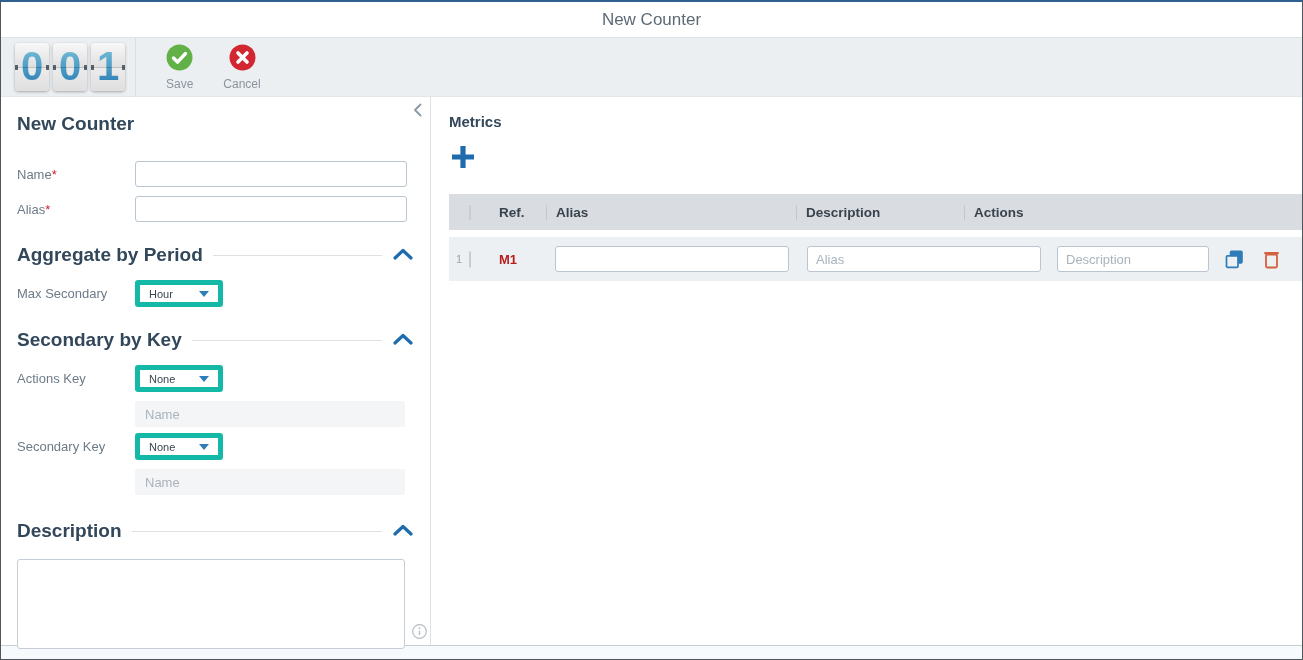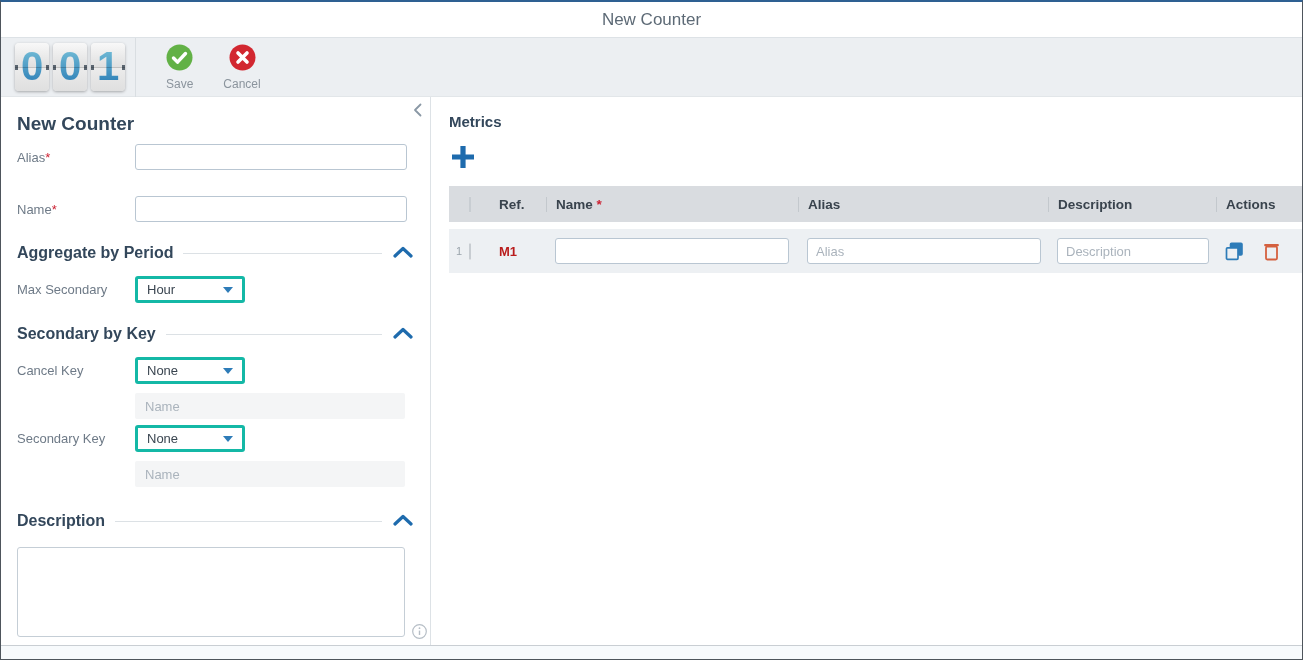--- a/index.html
+++ b/index.html
@@ -92,49 +92,49 @@
   .field-row.first { margin-top:26px; }
   .field-label { width:118px; flex:0 0 118px; font-size:13px; color:#6e7a87; }
   .req { color:#cc2233; }
   .text-input {
     height:26px; border:1px solid #b9c6d2; border-radius:3px;
     padding:0 8px; font-size:13px; color:#3c4650; background:#fff;
     font-family:inherit; outline:none; width:272px;
   }
   .text-input::placeholder { color:#aab3bc; }
   .section-hdr { display:flex; align-items:center; margin-top:22px; }
-  .section-hdr .t { font-size:16px; font-weight:bold; color:#33475b; white-space:nowrap; }
+  .section-hdr .t { font-size:19px; font-weight:bold; color:#33475b; white-space:nowrap; }
   .section-hdr .line { flex:1; height:1px; background:#dce1e5; margin:0 10px; }
   .chev-btn { background:transparent; border:none; cursor:pointer; width:22px; height:18px; padding:0; }
   .select-box {
-    width:110px; height:27px;
-    border:3px solid #14b8a6; border-radius:3px; background:#fff;
+    width:88px; height:27px;
+    border:5px solid #14b8a6; border-radius:3px; background:#fff;
     display:flex; align-items:center; justify-content:space-between;
-    padding:0 9px; font-size:13px; color:#3a4550; cursor:pointer;
+    padding:0 9px; font-size:11px; color:#3a4550; cursor:pointer;
   }
   .tri-down { width:0; height:0; border-left:5px solid transparent; border-right:5px solid transparent; border-top:6px solid #2e7cb8; }
   .disabled-input {
     margin-left:118px; width:270px; height:26px;
     background:#f4f5f6; border:none; border-radius:2px;
     padding:0 10px; font-size:13px; color:#6e7a87; font-family:inherit;
   }
   .disabled-input::placeholder { color:#aab3bc; }
   .desc-area {
     margin-top:17px; width:388px; height:90px;
     border:1px solid #c5ced6; border-radius:3px;
     resize:none; font-family:inherit; font-size:13px; padding:6px 8px; color:#3c4650;
     outline:none;
   }
   .info-btn { position:absolute; bottom:3px; right:3px; background:transparent; border:none; cursor:pointer; padding:0; }
 
   
   .right-panel { flex:1; padding:0 0 0 18px; min-width:0; }
   .metrics-title { margin-top:16px; font-size:15px; font-weight:bold; color:#33475b; }
   .add-btn { margin-top:13px; background:transparent; border:none; cursor:pointer; padding:0; display:block; }
-  .mtable { margin-top:12px; }
+  .mtable { margin-top:20px; }
   .thead {
     height:36px; background:#d9dce0;
     display:flex; align-items:center;
     font-size:13.5px; font-weight:bold; color:#39434d;
   }
   .trow {
     height:44px; background:#edf0f3; margin-top:7px;
     display:flex; align-items:center; font-size:13px;
   }
   .col-idx { width:20px; flex:0 0 20px; text-align:center; font-size:11px; color:#9aa3ab; }
@@ -198,27 +198,27 @@
     <div class="left-panel">
       <button class="collapse-btn">
         <svg width="9" height="14" viewBox="0 0 9 14">
             <path d="M7.5 1.5 L2 7 L7.5 12.5" fill="none" stroke="#8a98a5" stroke-width="1.8" stroke-linecap="round" stroke-linejoin="round"></path>
           </svg>
       </button>
 
       <div class="panel-title">New Counter</div>
 
 
+      <div class="field-row first">
+        <span class="field-label"><span>Name</span><span class="req">*</span></span>
+        <input class="text-input" type="text" value="" style="">
+      </div>
+
       <div class="field-row">
         <span class="field-label"><span>Alias</span><span class="req">*</span></span>
-        <input class="text-input" type="text" value="" style="">
-      </div>
-
-      <div class="field-row first">
-        <span class="field-label"><span>Name</span><span class="req">*</span></span>
         <input class="text-input" type="text" value="" style="">
       </div>
 
       <div class="section-hdr">
         <span class="t">Aggregate by Period</span>
         <span class="line"></span>
         <button class="chev-btn">
           <svg width="20" height="12" viewBox="0 0 20 12">
               <path d="M2 10 L10 2.5 L18 10" fill="none" stroke="#1e6bad" stroke-width="3.2" stroke-linecap="round" stroke-linejoin="round"></path>
             </svg>
@@ -237,21 +237,21 @@
         <span class="t">Secondary by Key</span>
         <span class="line"></span>
         <button class="chev-btn">
           <svg width="20" height="12" viewBox="0 0 20 12">
               <path d="M2 10 L10 2.5 L18 10" fill="none" stroke="#1e6bad" stroke-width="3.2" stroke-linecap="round" stroke-linejoin="round"></path>
             </svg>
         </button>
       </div>
 
       <div class="field-row" style="margin-top:14px;">
-        <span class="field-label">Cancel Key</span>
+        <span class="field-label">Actions Key</span>
         <div class="select-box">
           <span>None</span>
           <span class="tri-down"></span>
         </div>
       </div>
 
       <div class="field-row">
         <input class="disabled-input" type="text" disabled="" placeholder="Name" style="">
       </div>
 
@@ -295,21 +295,20 @@
         <svg width="28" height="28" viewBox="0 0 28 28">
             <path d="M14 3 V25 M3 14 H25" stroke="#1e6bad" stroke-width="5.2"></path>
           </svg>
       </button>
 
       <div class="mtable">
         <div class="thead">
           <span class="col-idx"></span>
           <span class="col-check"><span class="checkbox"></span></span>
           <span class="col-ref">Ref.</span>
-          <span class="col-name"><span>Name</span> <span class="req">*</span></span>
           <span class="col-alias">Alias</span>
           <span class="col-desc">Description</span>
           <span class="col-actions">Actions</span>
         </div>
 
         <div class="trow">
           <span class="col-idx">1</span>
           <span class="col-check"><span class="checkbox"></span></span>
           <span class="col-ref ref-txt">M1</span>
           <span class="col-name">

